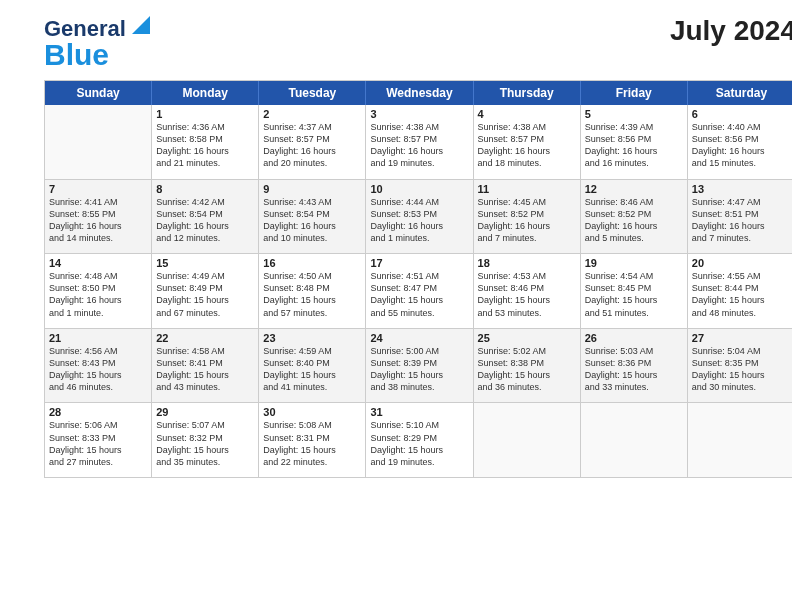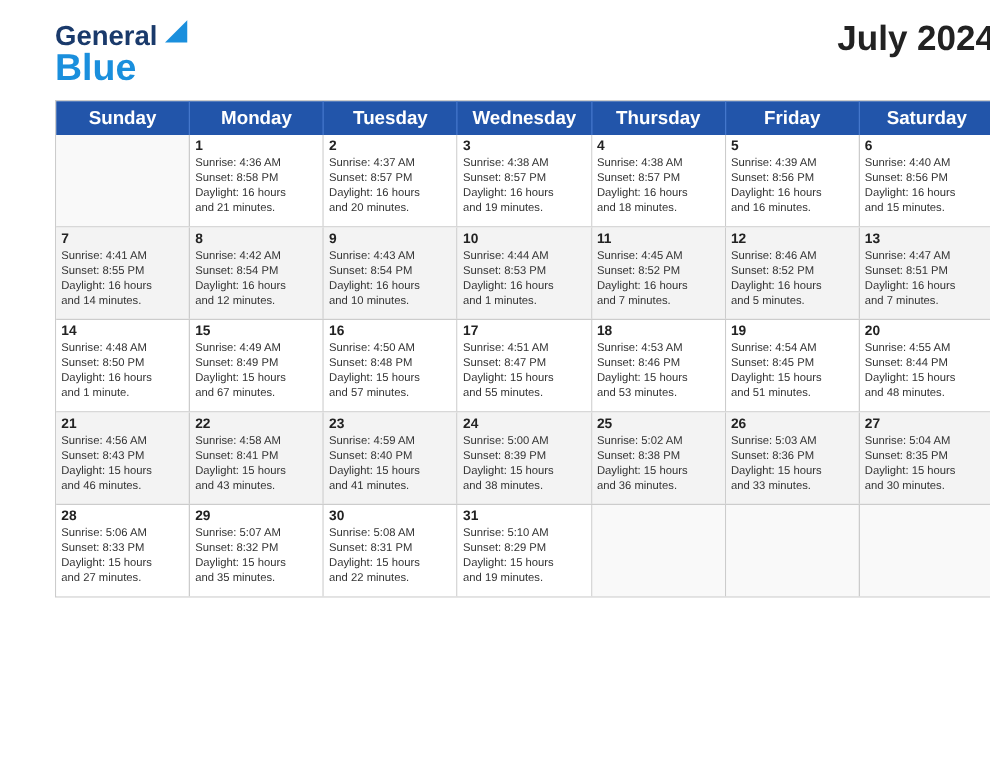--- a/index.html
+++ b/index.html
@@ -53,21 +53,21 @@
       flex-direction: column;
       border: 1px solid #ccc;
     }
     .cal-header {
       display: grid;
       grid-template-columns: repeat(7, 1fr);
       background: #2255aa;
     }
     .cal-header-cell {
       color: #fff;
-      font-size: 15px;
+      font-size: 12px;
       font-weight: bold;
       text-align: center;
       padding: 5px 2px;
       border-right: 1px solid #4477cc;
     }
     .cal-header-cell:last-child { border-right: none; }
     .cal-body {
       flex: 1;
       display: flex;
       flex-direction: column;

